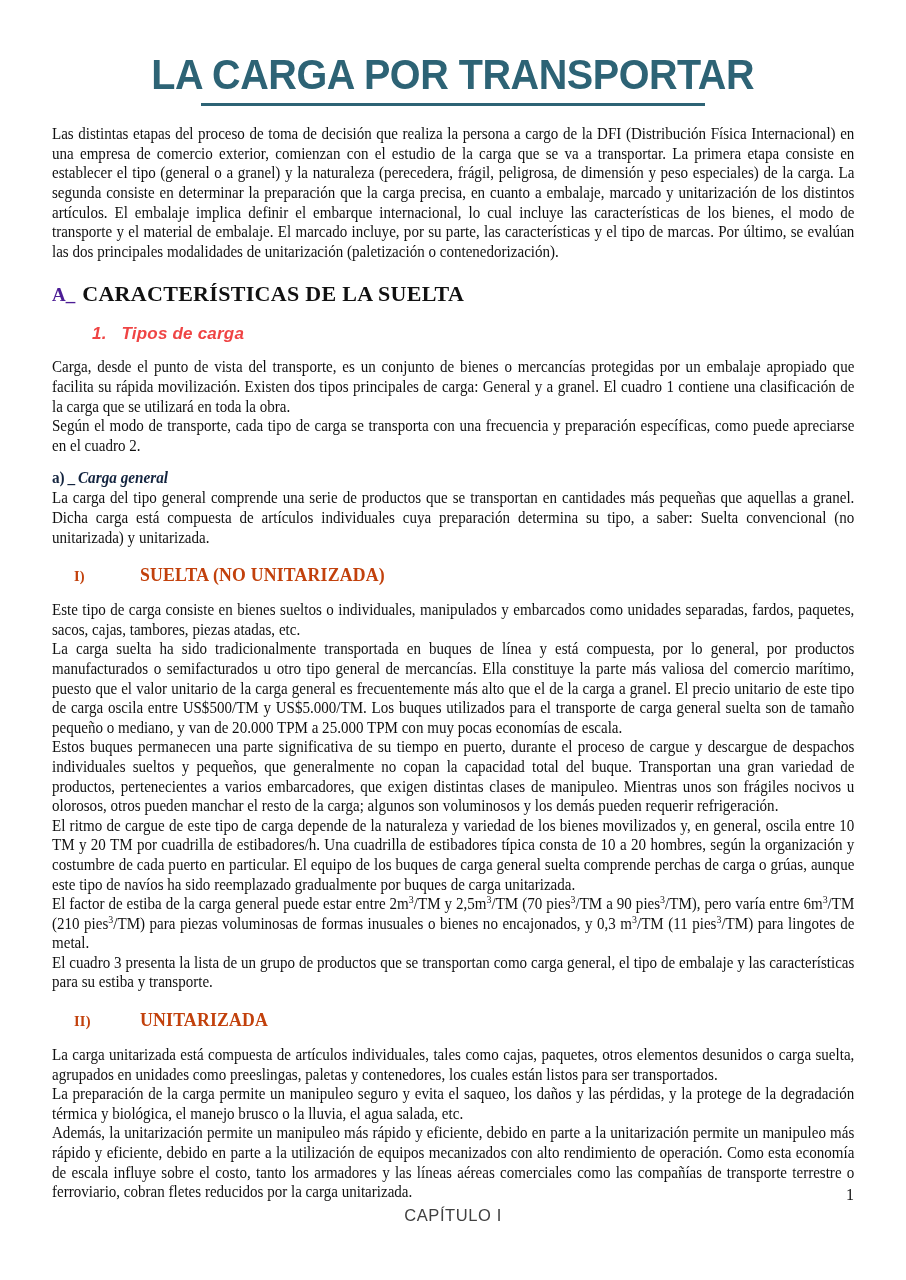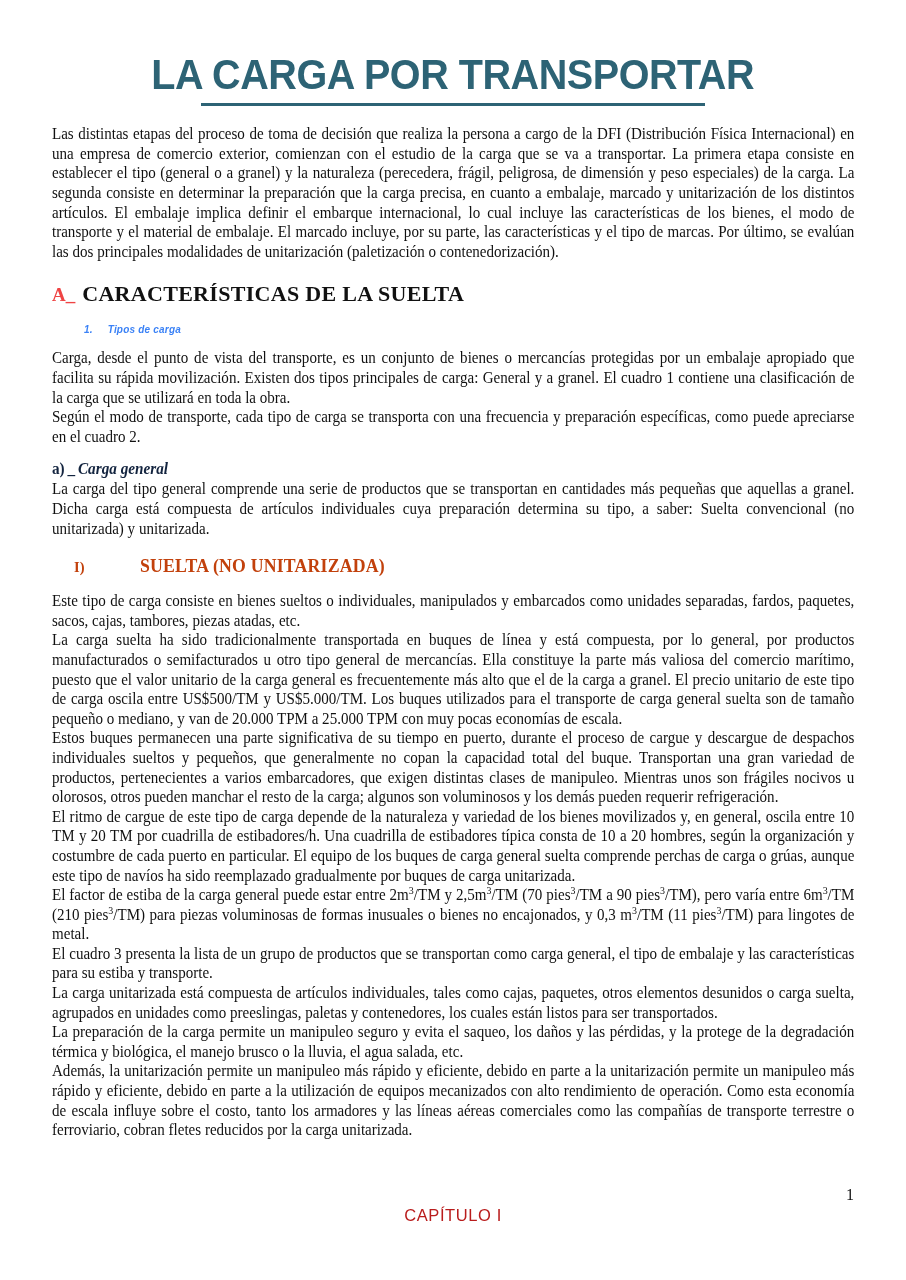--- a/index.html
+++ b/index.html
@@ -74,37 +74,37 @@
     margin-top: 20px;
     font-family: "Liberation Serif", "DejaVu Serif", serif;
     font-weight: bold;
     font-size: 22px;
     line-height: 26px;
     letter-spacing: 0.3px;
     color: #111111;
     white-space: nowrap;
   }
   .sec-a .marker {
-    color: #ef4444;
+    color: #4c1d95;
     font-weight: bold;
     font-size: 19px;
     letter-spacing: 0;
     padding-right: 7px;
   }
 
   
   .sub-num {
     margin-top: 16px;
-    margin-left: 32px;
+    margin-left: 40px;
     font-family: "Liberation Sans", "DejaVu Sans", sans-serif;
     font-weight: bold;
     font-style: italic;
-    font-size: 10px;
+    font-size: 17px;
     letter-spacing: 0.2px;
-    color: #3b82f6;
+    color: #ef4444;
   }
   .sub-num .n { padding-right: 15px; }
 
   
   .letter-head {
     font-family: "Liberation Serif", "DejaVu Serif", serif;
     font-size: 16.4px;
     line-height: 20px;
     font-weight: bold;
     color: #13243f;
@@ -158,21 +158,21 @@
   }
   .footer-chapter {
     position: absolute;
     left: 0;
     right: 0;
     top: 1206px;
     text-align: center;
     font-family: "Liberation Sans", "DejaVu Sans", sans-serif;
     font-size: 16.5px;
     letter-spacing: 0.6px;
-    color: #b91c1c;
+    color: #404040;
   }
 </style>
 </head>
 <body>
 
 <div class="page">
 
   <div class="doc-title-wrap">
     <div class="doc-title">LA CARGA POR TRANSPORTAR</div>
     <div class="title-rule"></div>
@@ -207,20 +207,23 @@
     <span class="rn">I)</span><span class="rt">SUELTA (NO UNITARIZADA)</span>
   </div>
 
   <p class="para">Este tipo de carga consiste en bienes sueltos o individuales, manipulados y embarcados como unidades separadas, fardos, paquetes, sacos, cajas, tambores, piezas atadas, etc.</p>
   <p class="para">La carga suelta ha sido tradicionalmente transportada en buques de línea y está compuesta, por lo general, por productos manufacturados o semifacturados u otro tipo general de mercancías. Ella constituye la parte más valiosa del comercio marítimo, puesto que el valor unitario de la carga general es frecuentemente más alto que el de la carga a granel. El precio unitario de este tipo de carga oscila entre US$500/TM y US$5.000/TM. Los buques utilizados para el transporte de carga general suelta son de tamaño pequeño o mediano, y van de 20.000 TPM a 25.000 TPM con muy pocas economías de escala.</p>
   <p class="para">Estos buques permanecen una parte significativa de su tiempo en puerto, durante el proceso de cargue y descargue de despachos individuales sueltos y pequeños, que generalmente no copan la capacidad total del buque. Transportan una gran variedad de productos, pertenecientes a varios embarcadores, que exigen distintas clases de manipuleo. Mientras unos son frágiles nocivos u olorosos, otros pueden manchar el resto de la carga; algunos son voluminosos y los demás pueden requerir refrigeración.</p>
   <p class="para">El ritmo de cargue de este tipo de carga depende de la naturaleza y variedad de los bienes movilizados y, en general, oscila entre 10 TM y 20 TM por cuadrilla de estibadores/h. Una cuadrilla de estibadores típica consta de 10 a 20 hombres, según la organización y costumbre de cada puerto en particular. El equipo de los buques de carga general suelta comprende perchas de carga o grúas, aunque este tipo de navíos ha sido reemplazado gradualmente por buques de carga unitarizada.</p>
   <p class="para">El factor de estiba de la carga general puede estar entre 2m<sup>3</sup>/TM y 2,5m<sup>3</sup>/TM (70 pies<sup>3</sup>/TM a 90 pies<sup>3</sup>/TM), pero varía entre 6m<sup>3</sup>/TM (210 pies<sup>3</sup>/TM) para piezas voluminosas de formas inusuales o bienes no encajonados, y 0,3 m<sup>3</sup>/TM (11 pies<sup>3</sup>/TM) para lingotes de metal.</p>
   <p class="para">El cuadro 3 presenta la lista de un grupo de productos que se transportan como carga general, el tipo de embalaje y las características para su estiba y transporte.</p>
 
+  <div class="roman-head">
+    <span class="rn">II)</span><span class="rt">UNITARIZADA</span>
+  </div>
 
   <p class="para">La carga unitarizada está compuesta de artículos individuales, tales como cajas, paquetes, otros elementos desunidos o carga suelta, agrupados en unidades como preeslingas, paletas y contenedores, los cuales están listos para ser transportados.</p>
   <p class="para">La preparación de la carga permite un manipuleo seguro y evita el saqueo, los daños y las pérdidas, y la protege de la degradación térmica y biológica, el manejo brusco o la lluvia, el agua salada, etc.</p>
   <p class="para">Además, la unitarización permite un manipuleo más rápido y eficiente, debido en parte a la unitarización permite un manipuleo más rápido y eficiente, debido en parte a la utilización de equipos mecanizados con alto rendimiento de operación. Como esta economía de escala influye sobre el costo, tanto los armadores y las líneas aéreas comerciales como las compañías de transporte terrestre o ferroviario, cobran fletes reducidos por la carga unitarizada.</p>
 
   <div class="page-number">1</div>
   <div class="footer-chapter">CAPÍTULO I</div>
 
 </div>
 

